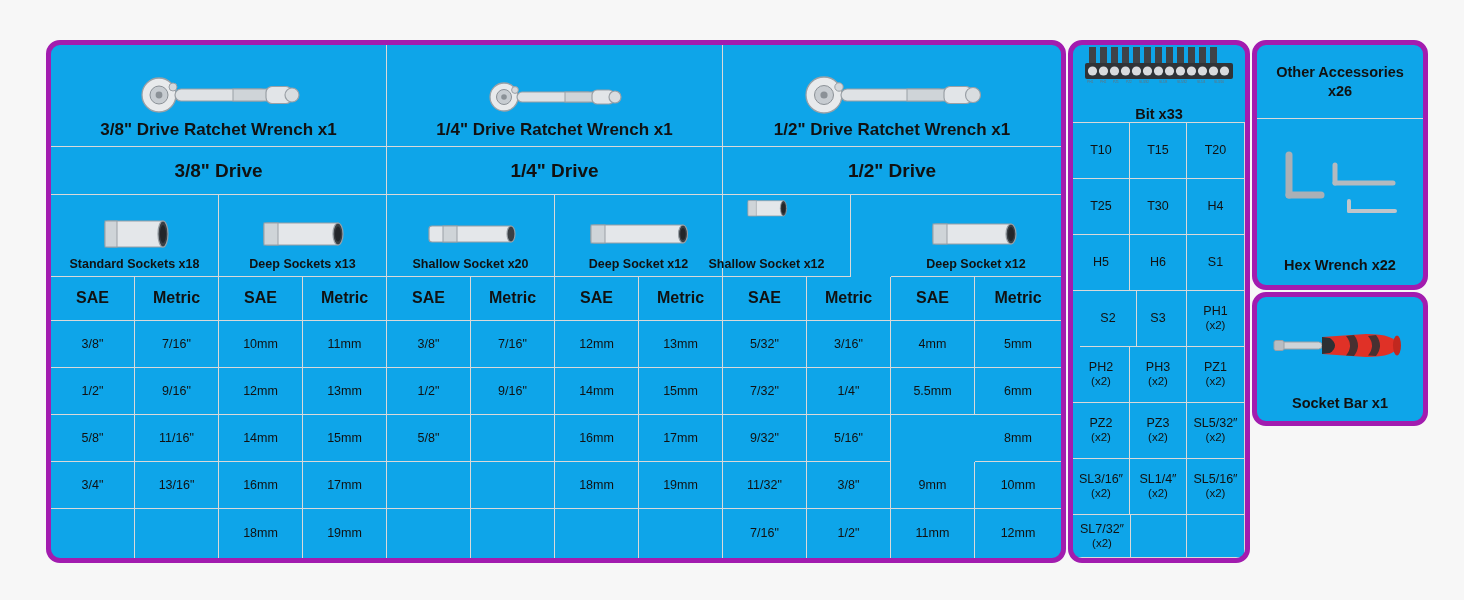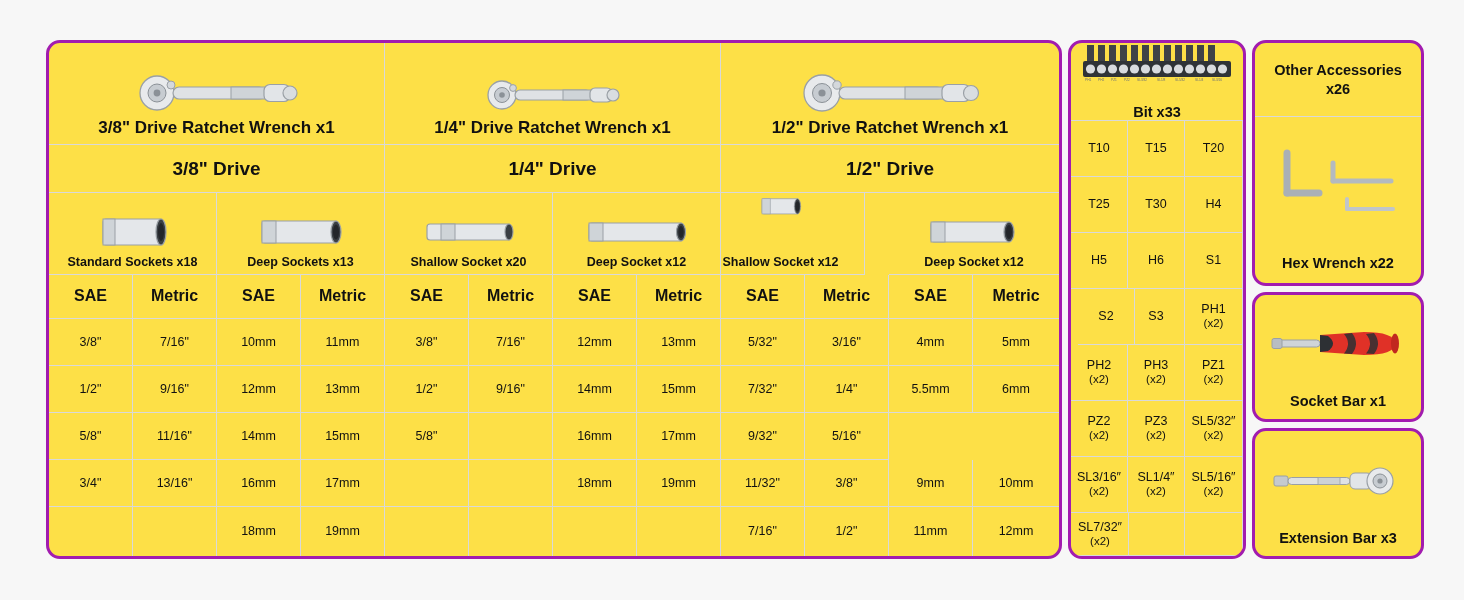--- a/index.html
+++ b/index.html
@@ -14,22 +14,22 @@
     color: #111;
     overflow: hidden;
   }
   .page {
     position: relative;
     width: 1464px;
     height: 600px;
   }
   .panel {
     position: absolute;
-    background: #fde047;
-    border: 3px solid #a21caf;
+    background: #0ea5e9;
+    border: 5px solid #a21caf;
     border-radius: 14px;
     overflow: hidden;
   }
   
   #main-panel {
     left: 46px;
     top: 40px;
     width: 1010px;
     height: 513px;
   }
@@ -272,21 +272,21 @@
       </div>
       <div class="cell sock-head" style="left:504px; top:150px; width:168px; height:82px;">
         <svg width="112" height="42" viewBox="0 0 112 42">
           <rect x="8" y="12" width="94" height="18" rx="3" fill="#e4e7ea" stroke="#9aa0a6" stroke-width="1.2"></rect>
           <rect x="8" y="12" width="14" height="18" fill="#cfd4d8" stroke="#9aa0a6" stroke-width="1"></rect>
           <ellipse cx="100" cy="21" rx="4.5" ry="9" fill="#3a3f44" stroke="#9aa0a6" stroke-width="1.1"></ellipse>
           <ellipse cx="100" cy="21" rx="2.6" ry="6" fill="#23262a"></ellipse>
         </svg>
         <div class="sock-label">Deep Socket x12</div>
       </div>
-      <div class="cell sock-head" style="left:648px; top:150px; width:168px; height:82px;gap:33px;">
+      <div class="cell sock-head" style="left:632px; top:150px; width:168px; height:82px;gap:33px;">
         <svg width="80" height="42" viewBox="0 0 80 42">
           <rect x="10" y="9" width="58" height="24" rx="3" fill="#e4e7ea" stroke="#9aa0a6" stroke-width="1.2"></rect>
           <rect x="10" y="9" width="13" height="24" fill="#cfd4d8" stroke="#9aa0a6" stroke-width="1"></rect>
           <ellipse cx="66" cy="21" rx="5" ry="12" fill="#3a3f44" stroke="#9aa0a6" stroke-width="1.2"></ellipse>
           <ellipse cx="66" cy="21" rx="3" ry="8" fill="#23262a"></ellipse>
         </svg>
         <div class="sock-label">Shallow Socket x12</div>
       </div>
       <div class="cell sock-head nb-r" style="left:840px; top:150px; width:170px; height:82px;">
         <svg width="98" height="42" viewBox="0 0 98 42">
@@ -340,20 +340,21 @@
       <div class="cell sz" style="left:0px;   top:370px; width:84px; height:47px;">5/8"</div>
       <div class="cell sz" style="left:84px;  top:370px; width:84px; height:47px;">11/16"</div>
       <div class="cell sz" style="left:168px; top:370px; width:84px; height:47px;">14mm</div>
       <div class="cell sz" style="left:252px; top:370px; width:84px; height:47px;">15mm</div>
       <div class="cell sz" style="left:336px; top:370px; width:84px; height:47px;">5/8"</div>
       <div class="cell sz" style="left:420px; top:370px; width:84px; height:47px;"></div>
       <div class="cell sz" style="left:504px; top:370px; width:84px; height:47px;">16mm</div>
       <div class="cell sz" style="left:588px; top:370px; width:84px; height:47px;">17mm</div>
       <div class="cell sz" style="left:672px; top:370px; width:84px; height:47px;">9/32"</div>
       <div class="cell sz" style="left:756px; top:370px; width:84px; height:47px;">5/16"</div>
+      <div class="cell sz nb-r" style="left:924px; top:370px; width:86px; height:47px;">8mm</div>
 
       <div class="cell sz" style="left:0px;   top:417px; width:84px; height:47px;">3/4"</div>
       <div class="cell sz" style="left:84px;  top:417px; width:84px; height:47px;">13/16"</div>
       <div class="cell sz" style="left:168px; top:417px; width:84px; height:47px;">16mm</div>
       <div class="cell sz" style="left:252px; top:417px; width:84px; height:47px;">17mm</div>
       <div class="cell sz" style="left:336px; top:417px; width:84px; height:47px;"></div>
       <div class="cell sz" style="left:420px; top:417px; width:84px; height:47px;"></div>
       <div class="cell sz" style="left:504px; top:417px; width:84px; height:47px;">18mm</div>
       <div class="cell sz" style="left:588px; top:417px; width:84px; height:47px;">19mm</div>
       <div class="cell sz" style="left:672px; top:417px; width:84px; height:47px;">11/32"</div>
@@ -556,30 +557,14 @@
           <path d="M60 14 Q70 21.5 60 29 L52 30 L52 13 Z" fill="#2d3034"></path>
           <path d="M84 11 Q92 21.5 84 32 L76 31.5 Q84 21.5 76 12 Z" fill="#2d3034" opacity="0.85"></path>
           <path d="M106 11 Q114 21.5 106 32 L98 31.5 Q106 21.5 98 12 Z" fill="#2d3034" opacity="0.85"></path>
           <ellipse cx="127" cy="21.5" rx="4" ry="10" fill="#c1281f"></ellipse>
         </svg>
       </div>
       <div class="bar-cap">Socket Bar x1</div>
     </div>
   </div>
 
-  <div class="panel" id="ext-panel">
-    <div class="ext-inner">
-      <div class="bar-art">
-        <svg width="140" height="44" viewBox="0 0 140 44">
-          <rect x="6" y="17" width="14" height="10" rx="2" fill="#c5cace" stroke="#9aa0a6" stroke-width="1"></rect>
-          <rect x="20" y="18.5" width="62" height="7" rx="3.5" fill="#dfe2e5" stroke="#9aa0a6" stroke-width="1"></rect>
-          <rect x="50" y="18.5" width="22" height="7" fill="#cdd2d6" stroke="#9aa0a6" stroke-width="0.8"></rect>
-          <rect x="82" y="14" width="22" height="16" rx="5" fill="#e2e5e8" stroke="#9aa0a6" stroke-width="1"></rect>
-          <circle cx="112" cy="22" r="13" fill="#e8eaec" stroke="#9aa0a6" stroke-width="1.2"></circle>
-          <circle cx="112" cy="22" r="7" fill="#c7ccd1" stroke="#8b9197" stroke-width="1"></circle>
-          <circle cx="112" cy="22" r="2.6" fill="#8b9197"></circle>
-        </svg>
-      </div>
-      <div class="bar-cap">Extension Bar x3</div>
-    </div>
-  </div>
 
 </div>
 
 </body></html>

